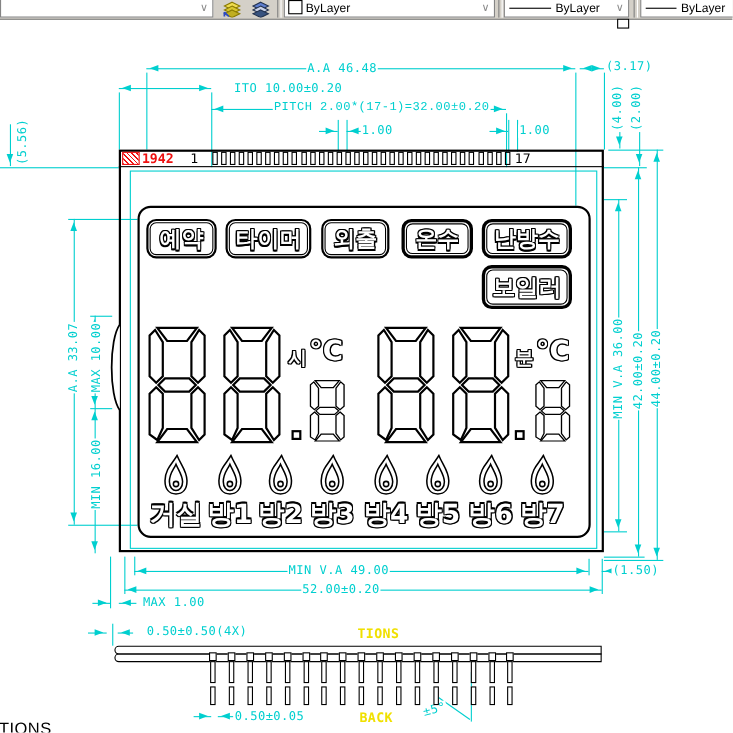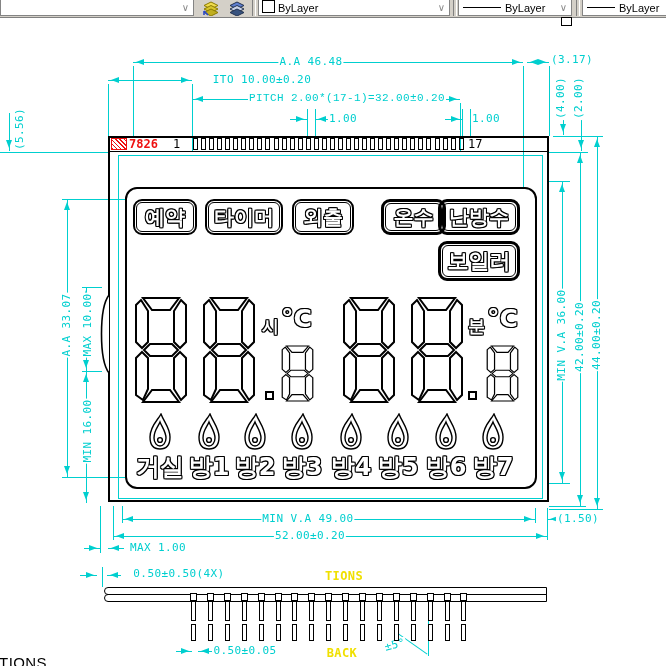--- a/index.html
+++ b/index.html
@@ -111,21 +111,21 @@
 
   <div class="abs" style="left:108px;top:117px;width:441px;height:366px;border:2px solid #000;box-sizing:border-box;z-index:10"></div>
   <div class="abs ink" style="left:108px;top:132px;width:441px;height:1px;z-index:10"></div>
 
   <svg class="abs" style="left:97px;top:275px;z-index:12" width="13" height="80">
     <path d="M12 1 C2 14 2 66 12 79" fill="#fff" stroke="#000" stroke-width="1.6"></path>
   </svg>
 
   <div class="abs" style="left:111px;top:119px;width:16px;height:12px;border:1px solid #ee1111;box-sizing:border-box;
        background:repeating-linear-gradient(45deg,#ee1111 0 1px,#fff 1px 3px);z-index:11"></div>
-  <div class="abs" style="left:129px;top:118px;font:bold 12px 'DejaVu Sans Mono',monospace;color:#ee1111;z-index:11">7826</div>
+  <div class="abs" style="left:129px;top:118px;font:bold 12px 'DejaVu Sans Mono',monospace;color:#ee1111;z-index:11">1942</div>
   <div class="abs" style="left:173px;top:118px;font:12px 'DejaVu Sans Mono',monospace;color:#000;z-index:11">1</div>
   <div class="abs" style="left:468px;top:118px;font:12px 'DejaVu Sans Mono',monospace;color:#000;z-index:11">17</div>
 
   <div class="abs" id="pads" style="left:0;top:117px;z-index:11">
       <div class="pad" style="left: 193px;"></div>
       <div class="pad" style="left: 201.05px;"></div>
       <div class="pad" style="left: 209.1px;"></div>
       <div class="pad" style="left: 217.15px;"></div>
       <div class="pad" style="left: 225.2px;"></div>
       <div class="pad" style="left: 233.25px;"></div>
@@ -165,21 +165,21 @@
   <div class="abs" id="modeRow" style="left:0;top:180px;z-index:11">
       <div class="mode-btn" style="left: 133px; width: 64px;">
         <span class="seg-txt" style="position: static; font-size: 20px;">예약</span>
       </div>
       <div class="mode-btn" style="left: 205px; width: 78px;">
         <span class="seg-txt" style="position: static; font-size: 20px;">타이머</span>
       </div>
       <div class="mode-btn" style="left: 292px; width: 62px;">
         <span class="seg-txt" style="position: static; font-size: 20px;">외출</span>
       </div>
-      <div class="mode-btn bold" style="left: 381px; width: 65px; text-align: center;">
+      <div class="mode-btn bold" style="left: 365px; width: 65px; text-align: center;">
         <span class="seg-txt" style="position: static; font-size: 20px;">온수</span>
       </div>
       <div class="mode-btn bold" style="left: 438px; width: 82px;">
         <span class="seg-txt" style="position: static; font-size: 20px;">난방수</span>
       </div>
     </div>
 
   <div class="mode-btn bold" style="left:438px;top:222px;width:82px;height:40px;z-index:11">
     <span class="seg-txt" style="position:static;font-size:21px">보일러</span>
   </div>

